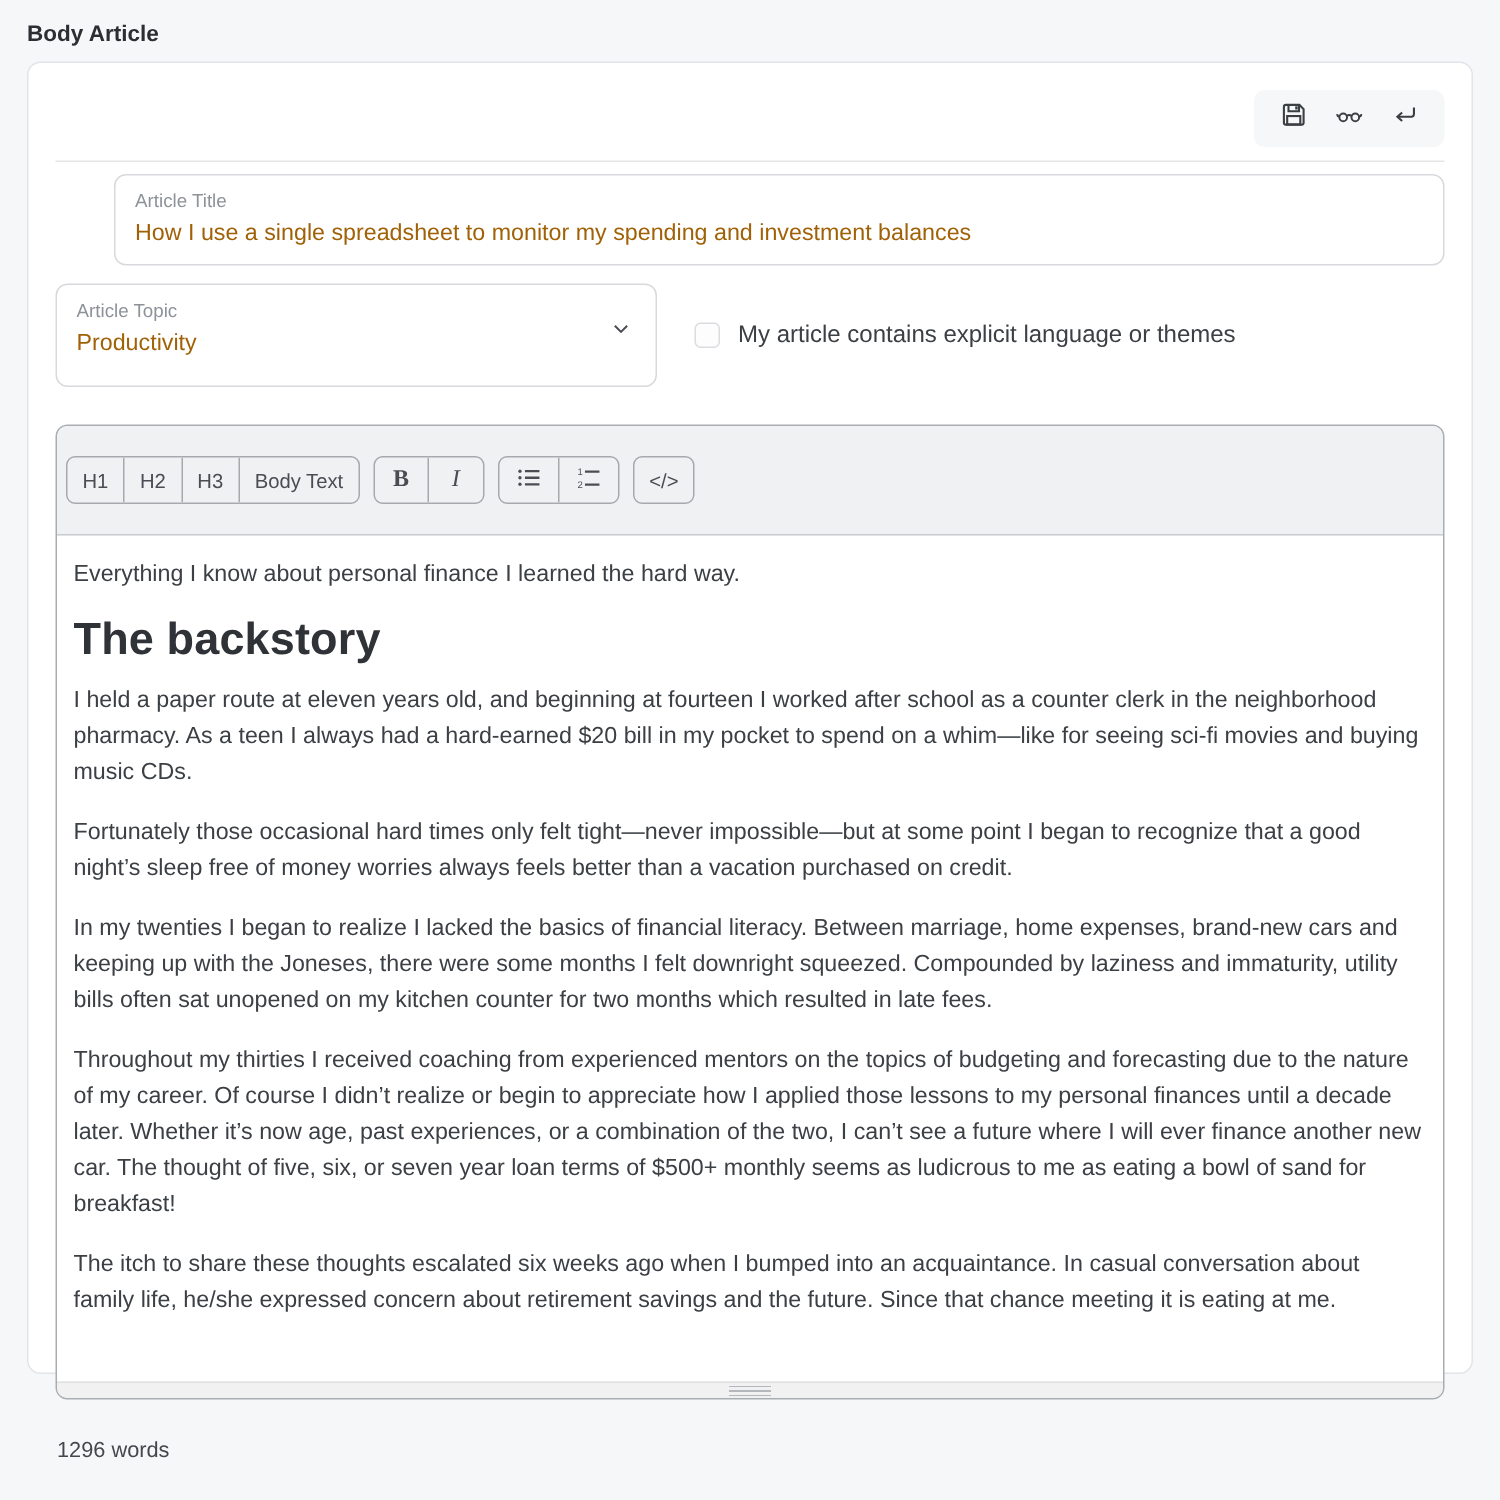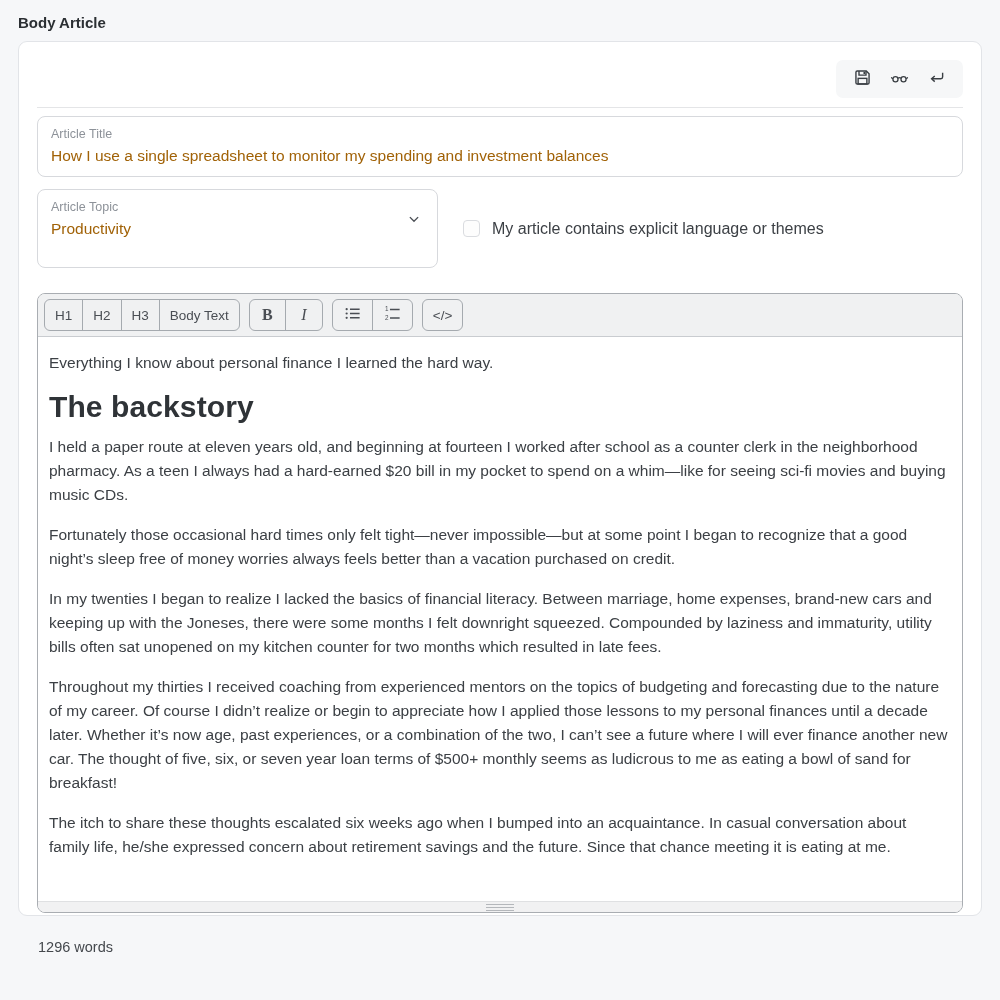--- a/index.html
+++ b/index.html
@@ -62,31 +62,31 @@
     width: 100%;
     border: none;
     outline: none;
     font-family: inherit;
     font-size: 15.5px;
     color: #a16207;
     line-height: 21px;
     margin-top: 3px;
     background: transparent;
   }
-  .title-field { margin-top: 8px; }
+  .title-field { margin-top: 8px; margin-left: 39px; }
   .row {
     margin-top: 12px;
     display: flex;
     align-items: center;
   }
   .topic-select {
     width: 401px;
     position: relative;
     cursor: pointer;
-    padding-bottom: 28px;
+    padding-bottom: 18px;
   }
   .topic-select .chevron {
     position: absolute;
     right: 14px; top: 20px;
     width: 18px; height: 18px;
   }
   .checkbox-group {
     display: flex;
     align-items: center;
     margin-left: 25px;
@@ -105,21 +105,21 @@
   .editor {
     margin-top: 25px;
     border: 1px solid #a9adb2;
     border-radius: 8px;
     overflow: hidden;
     background: #fff;
   }
   .editor-toolbar {
     background: #f0f1f2;
     border-bottom: 1px solid #c9ccd0;
-    padding: 5px 6px;
+    padding: 20px 6px;
     display: flex;
     gap: 9px;
     align-items: center;
   }
   .btn-group {
     display: flex;
     border: 1px solid #a5aaaf;
     border-radius: 6px;
     overflow: hidden;
   }

